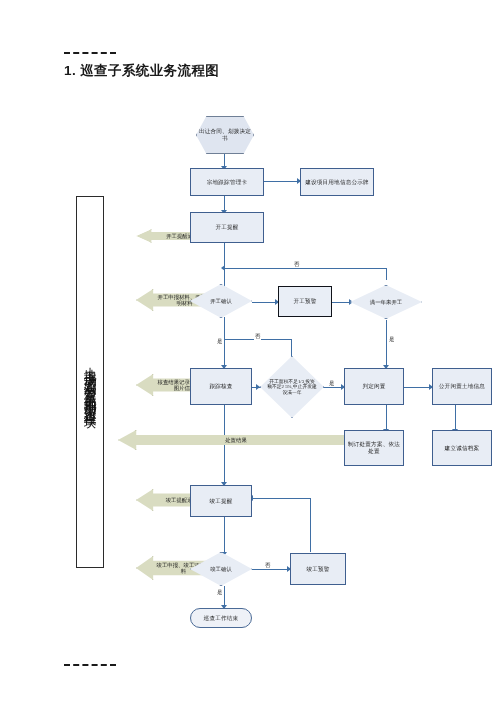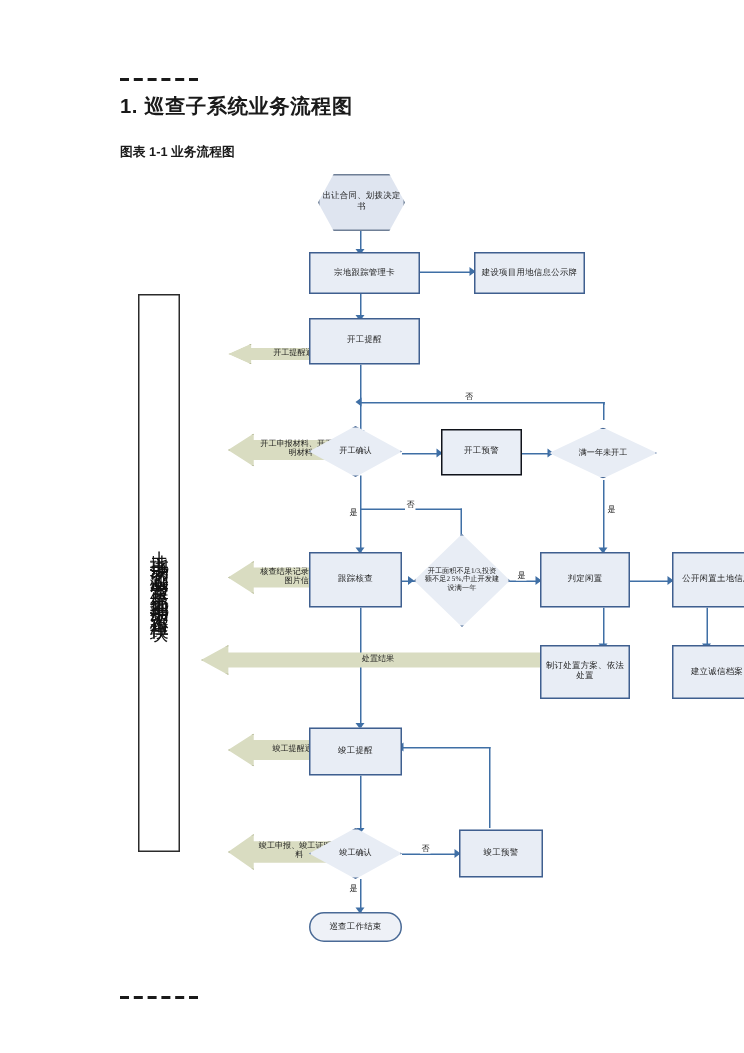--- a/index.html
+++ b/index.html
@@ -1,21 +1,21 @@
 <!DOCTYPE html>
 <html><head>
 <meta charset="utf-8">
 <style>
   html,body{margin:0;padding:0;background:#ffffff;}
   body{
     width:496px;height:702px;position:relative;overflow:hidden;
     font-family:"Liberation Serif","DejaVu Serif",serif;
     color:#1a1a1a;
   }
-  .page{position:absolute;inset:0;margin-left:16px;}
+  .page{position:absolute;inset:0;}
 
   
   .rule-top{position:absolute;left:64px;top:52px;width:52px;height:0;
     border-top:2px dashed #1a1a1a;}
   .rule-bottom{position:absolute;left:64px;top:664px;width:52px;height:0;
     border-top:2px dashed #1a1a1a;}
   .doc-title{position:absolute;left:64px;top:62px;width:400px;
     font-size:13.5px;font-weight:bold;letter-spacing:.4px;
     font-family:"Liberation Sans","DejaVu Sans",sans-serif;}
   .doc-caption{position:absolute;left:64px;top:96px;width:400px;
@@ -78,21 +78,20 @@
   .elabel{position:absolute;font-size:5.4px;color:#1c1c1c;z-index:4;
     background:#fff;padding:0 1px;}
 </style>
 </head>
 <body>
 
 <div class="page">
 
   <div class="rule-top"></div>
   <div class="doc-title">1.  巡查子系统业务流程图</div>
-  <div class="doc-caption">图表  1-1 业务流程图</div>
 
   <div class="flow">
 
     <div class="vbar" style="left:76px;top:88px;width:26px;height:370px;">
       <span>土地市场动态监测与监管系统土地利用动态巡查模块</span>
     </div>
 
     <div class="ln lnv" style="left:224px;top:46px;height:14px;"></div>
     <div class="ah ah-d" style="left:221px;top:58px;"></div>
 

